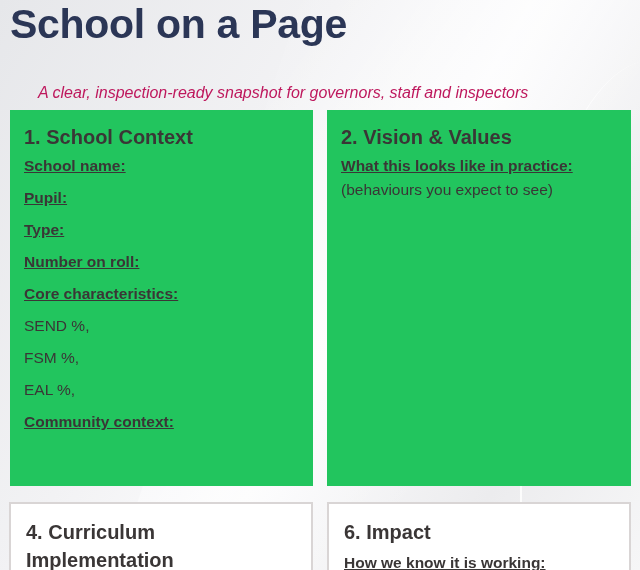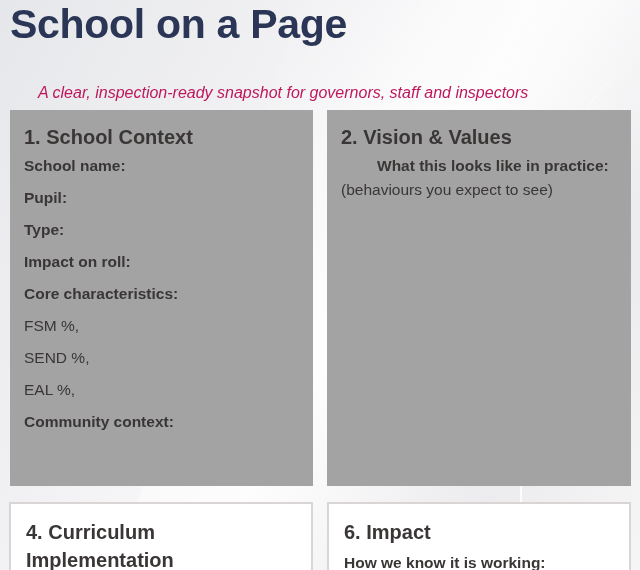--- a/index.html
+++ b/index.html
@@ -49,21 +49,21 @@
       font-style: italic;
       color: #be185d;
       line-height: 20px;
     }
     .panel {
       position: absolute;
       box-sizing: border-box;
       padding: 15px 14px 10px 14px;
     }
     .panel.tinted {
-      background: #a3a3a3;
+      background: #22c55e;
     }
     .panel.white {
       background: #ffffff;
       border: 2px solid #d9d5d5;
       padding: 14px 15px;
     }
     #panel-context { left: 10px; top: 110px; width: 303px; height: 376px; }
     #panel-vision { left: 327px; top: 110px; width: 304px; height: 376px; }
     #panel-curriculum { left: 9px; top: 502px; width: 304px; height: 90px; }
     #panel-impact { left: 327px; top: 502px; width: 304px; height: 90px; }
@@ -78,41 +78,41 @@
     .panel.white h2 {
       line-height: 28px;
       margin-bottom: 7px;
     }
     .field {
       font-size: 15.5px;
       line-height: 20px;
       margin: 0 0 12px 0;
       color: #3a3636;
     }
-    .field.bold { font-weight: bold; }
-    .field.tight { margin-bottom: 4px; margin-left: 36px; }
+    .field.bold { font-weight: bold; text-decoration: underline; }
+    .field.tight { margin-bottom: 4px; }
   </style>
 </head>
 <body>
 
 <div class="bg-swoosh swoosh1"></div>
 <div class="bg-swoosh swoosh2"></div>
 
 <h1 class="page-title">School on a Page</h1>
 <p class="page-subtitle">A clear, inspection-ready snapshot for governors, staff and inspectors</p>
 
 <section class="panel tinted" id="panel-context">
   <h2>1. School Context</h2>
   <div class="field bold">School name:</div>
   <div class="field bold">Pupil:</div>
   <div class="field bold">Type:</div>
-  <div class="field bold">Impact on roll:</div>
+  <div class="field bold">Number on roll:</div>
   <div class="field bold">Core characteristics:</div>
+  <div class="field">SEND %,</div>
   <div class="field">FSM %,</div>
-  <div class="field">SEND %,</div>
   <div class="field">EAL %,</div>
   <div class="field bold">Community context:</div>
 </section>
 
 <section class="panel tinted" id="panel-vision">
   <h2>2. Vision &amp; Values</h2>
   <div class="field bold tight">What this looks like in practice:</div>
   <div class="field">(behaviours you expect to see)</div>
 </section>
 

